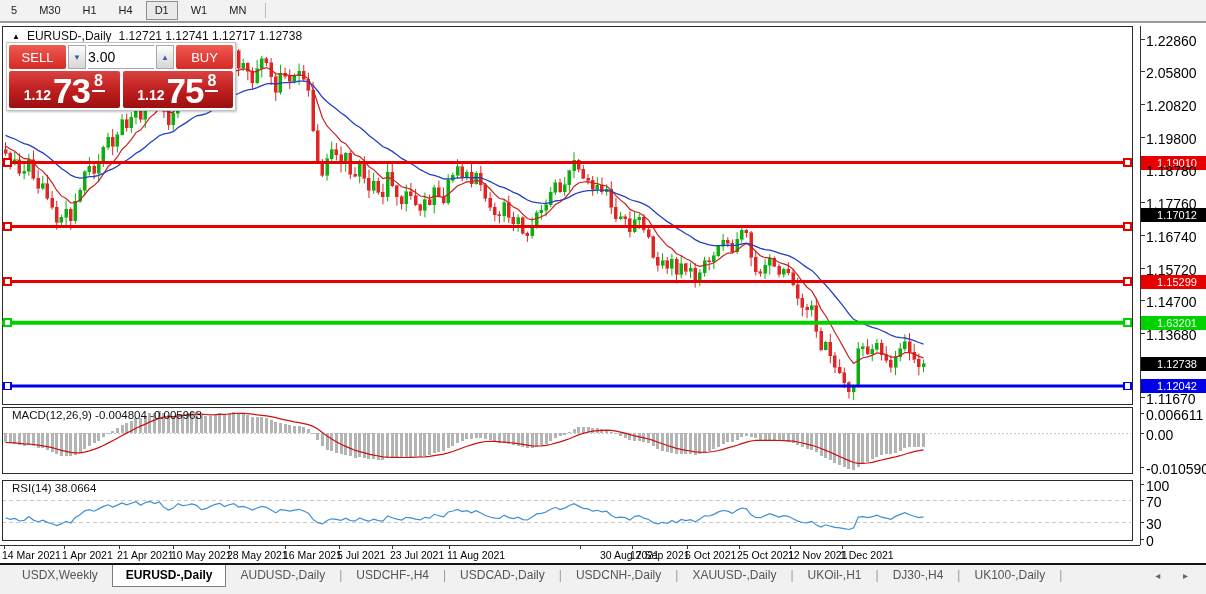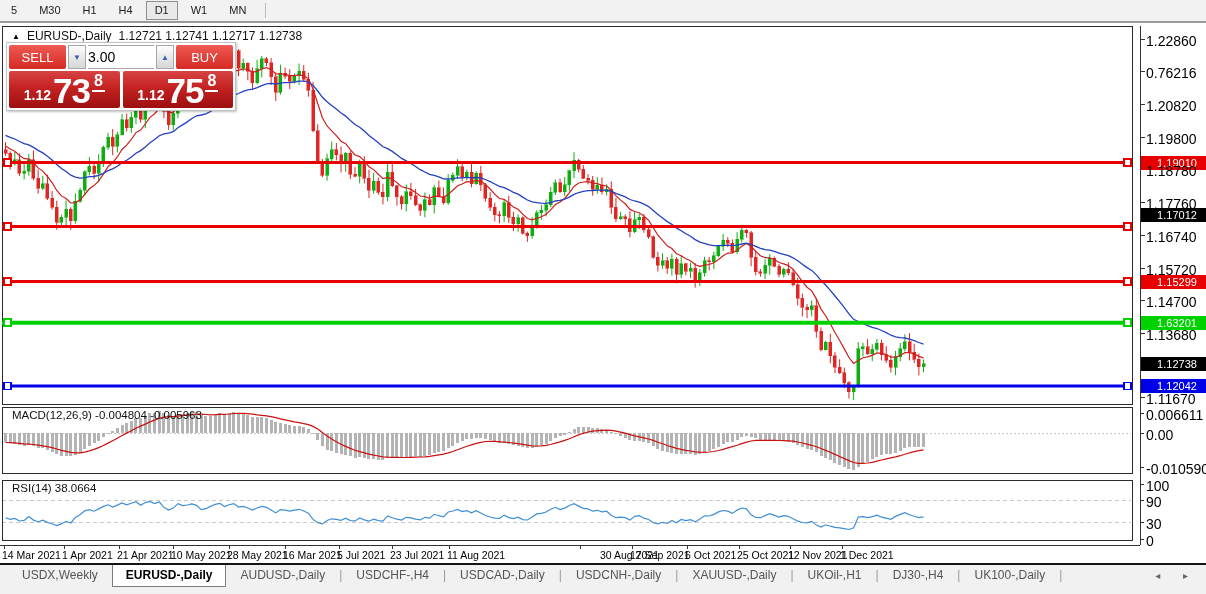--- a/index.html
+++ b/index.html
@@ -769,35 +769,35 @@
   <div class="indlabel" style="left:12px;top:482px">RSI(14) 38.0664</div>
 
   <div id="overlays">
       <div class="tag" style="top:156px;background:#e80000">1.19010</div>
       <div class="tag" style="top:208px;background:#000000">1.17012</div>
       <div class="tag" style="top:275px;background:#e80000">1.15299</div>
       <div class="tag" style="top:316px;background:#00d200">1.63201</div>
       <div class="tag" style="top:379px;background:#0000e8">1.12042</div>
       <div class="tag" style="top:357px;background:#000000">1.12738</div>
       <div class="ylab" style="top:33px">1.22860</div>
-      <div class="ylab" style="top:65px">0.76216</div>
+      <div class="ylab" style="top:65px">2.05800</div>
       <div class="ylab" style="top:98px">1.20820</div>
       <div class="ylab" style="top:131px">1.19800</div>
       <div class="ylab" style="top:163px">1.18780</div>
       <div class="ylab" style="top:196px">1.17760</div>
       <div class="ylab" style="top:229px">1.16740</div>
       <div class="ylab" style="top:262px">1.15720</div>
       <div class="ylab" style="top:294px">1.14700</div>
       <div class="ylab" style="top:327px">1.13680</div>
       <div class="ylab" style="top:391px">1.11670</div>
       <div class="plab" style="top:407px">0.006611</div>
       <div class="plab" style="top:427px">0.00</div>
       <div class="plab" style="top:461px">-0.010590</div>
       <div class="plab" style="top:478px">100</div>
-      <div class="plab" style="top:494px">90</div>
+      <div class="plab" style="top:494px">70</div>
       <div class="plab" style="top:516px">30</div>
       <div class="plab" style="top:533px">0</div>
       <div class="datelab" style="left:2px">14 Mar 2021</div>
       <div class="datelab" style="left:62px">1 Apr 2021</div>
       <div class="datelab" style="left:117px">21 Apr 2021</div>
       <div class="datelab" style="left:171px">10 May 2021</div>
       <div class="datelab" style="left:227px">28 May 2021</div>
       <div class="datelab" style="left:283px">16 Mar 2021</div>
       <div class="datelab" style="left:337px">5 Jul 2021</div>
       <div class="datelab" style="left:390px">23 Jul 2021</div>

